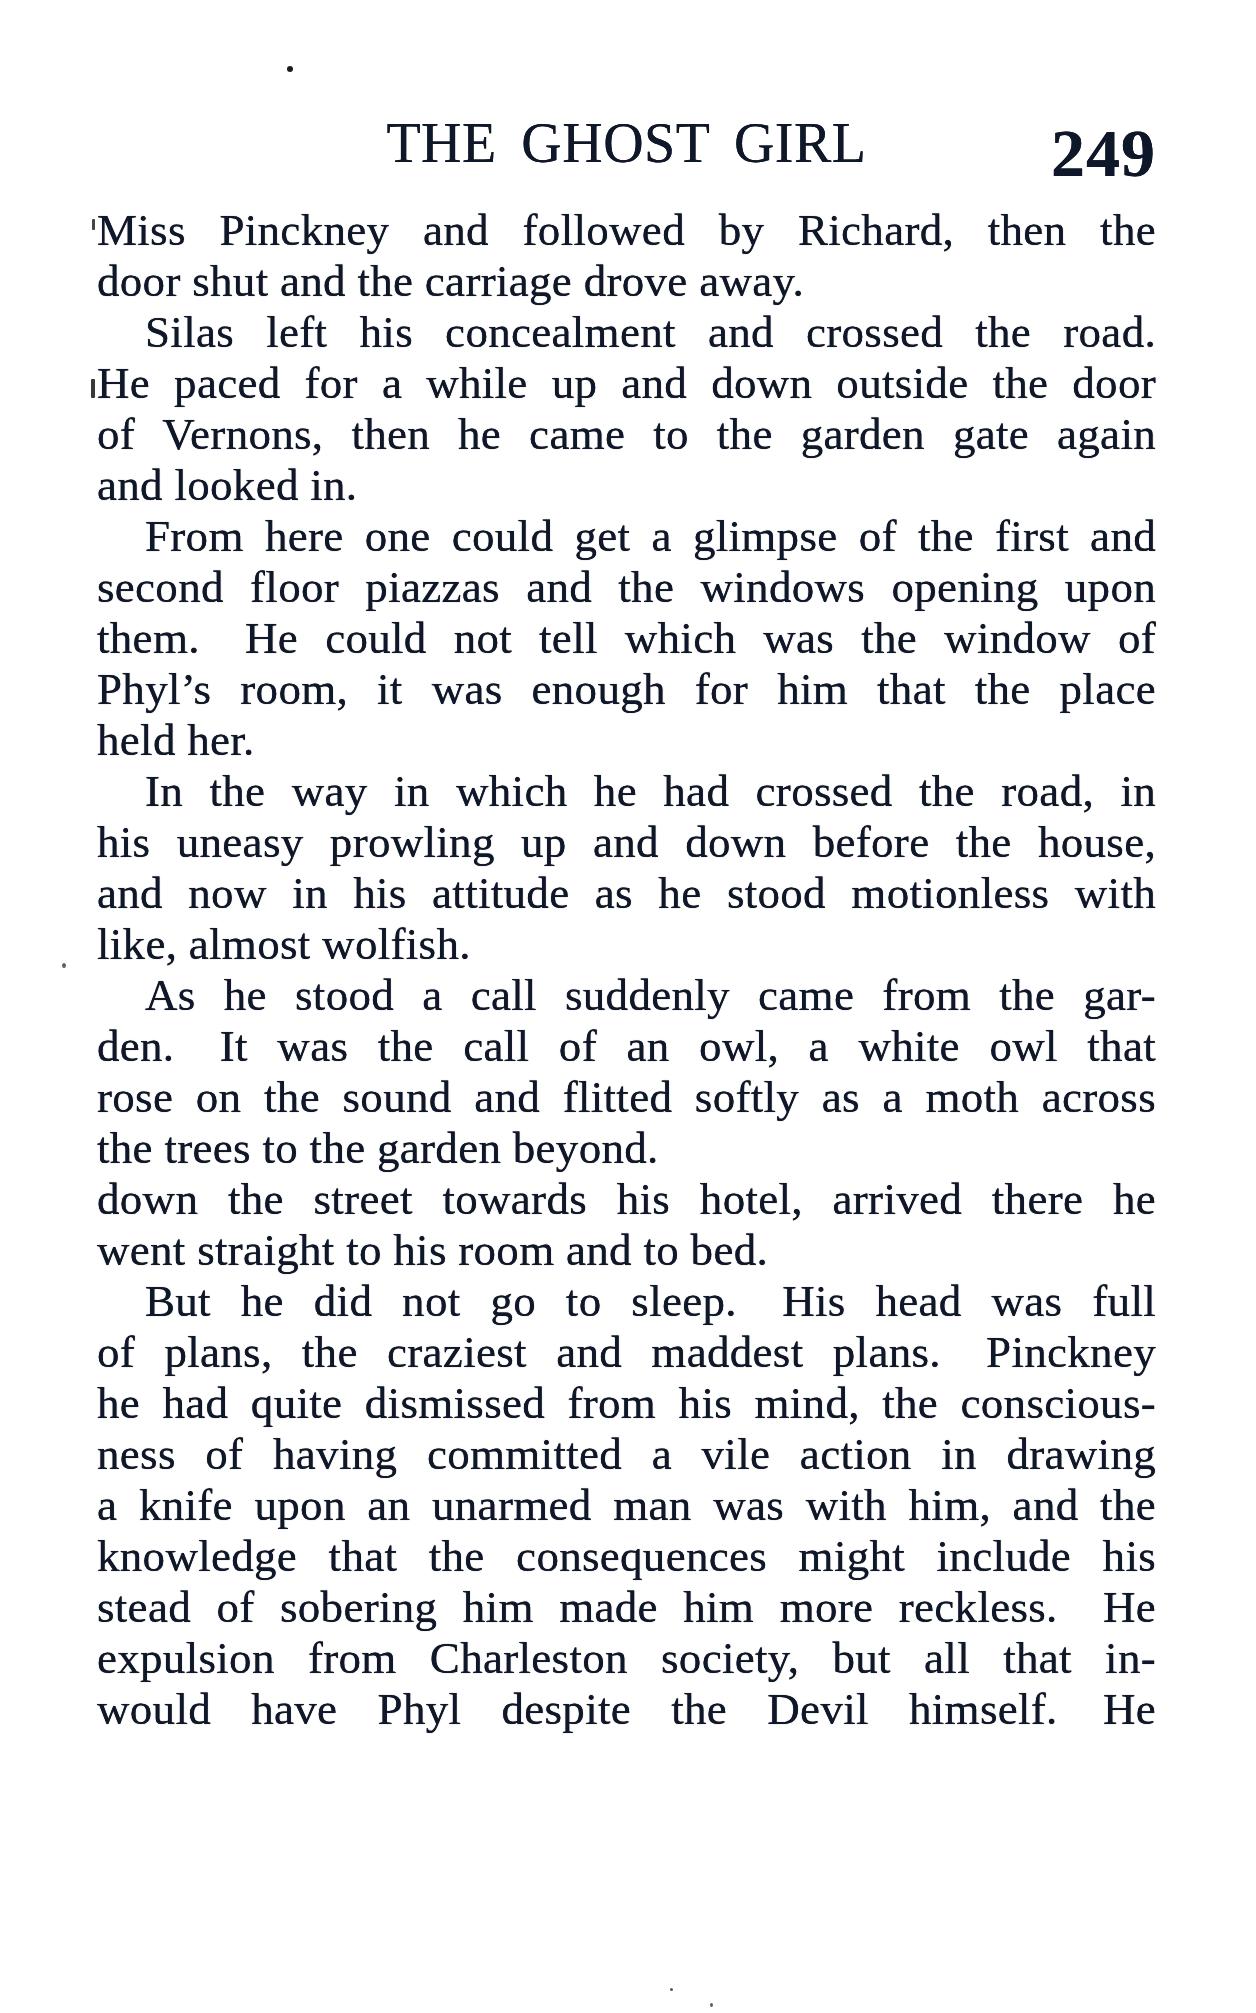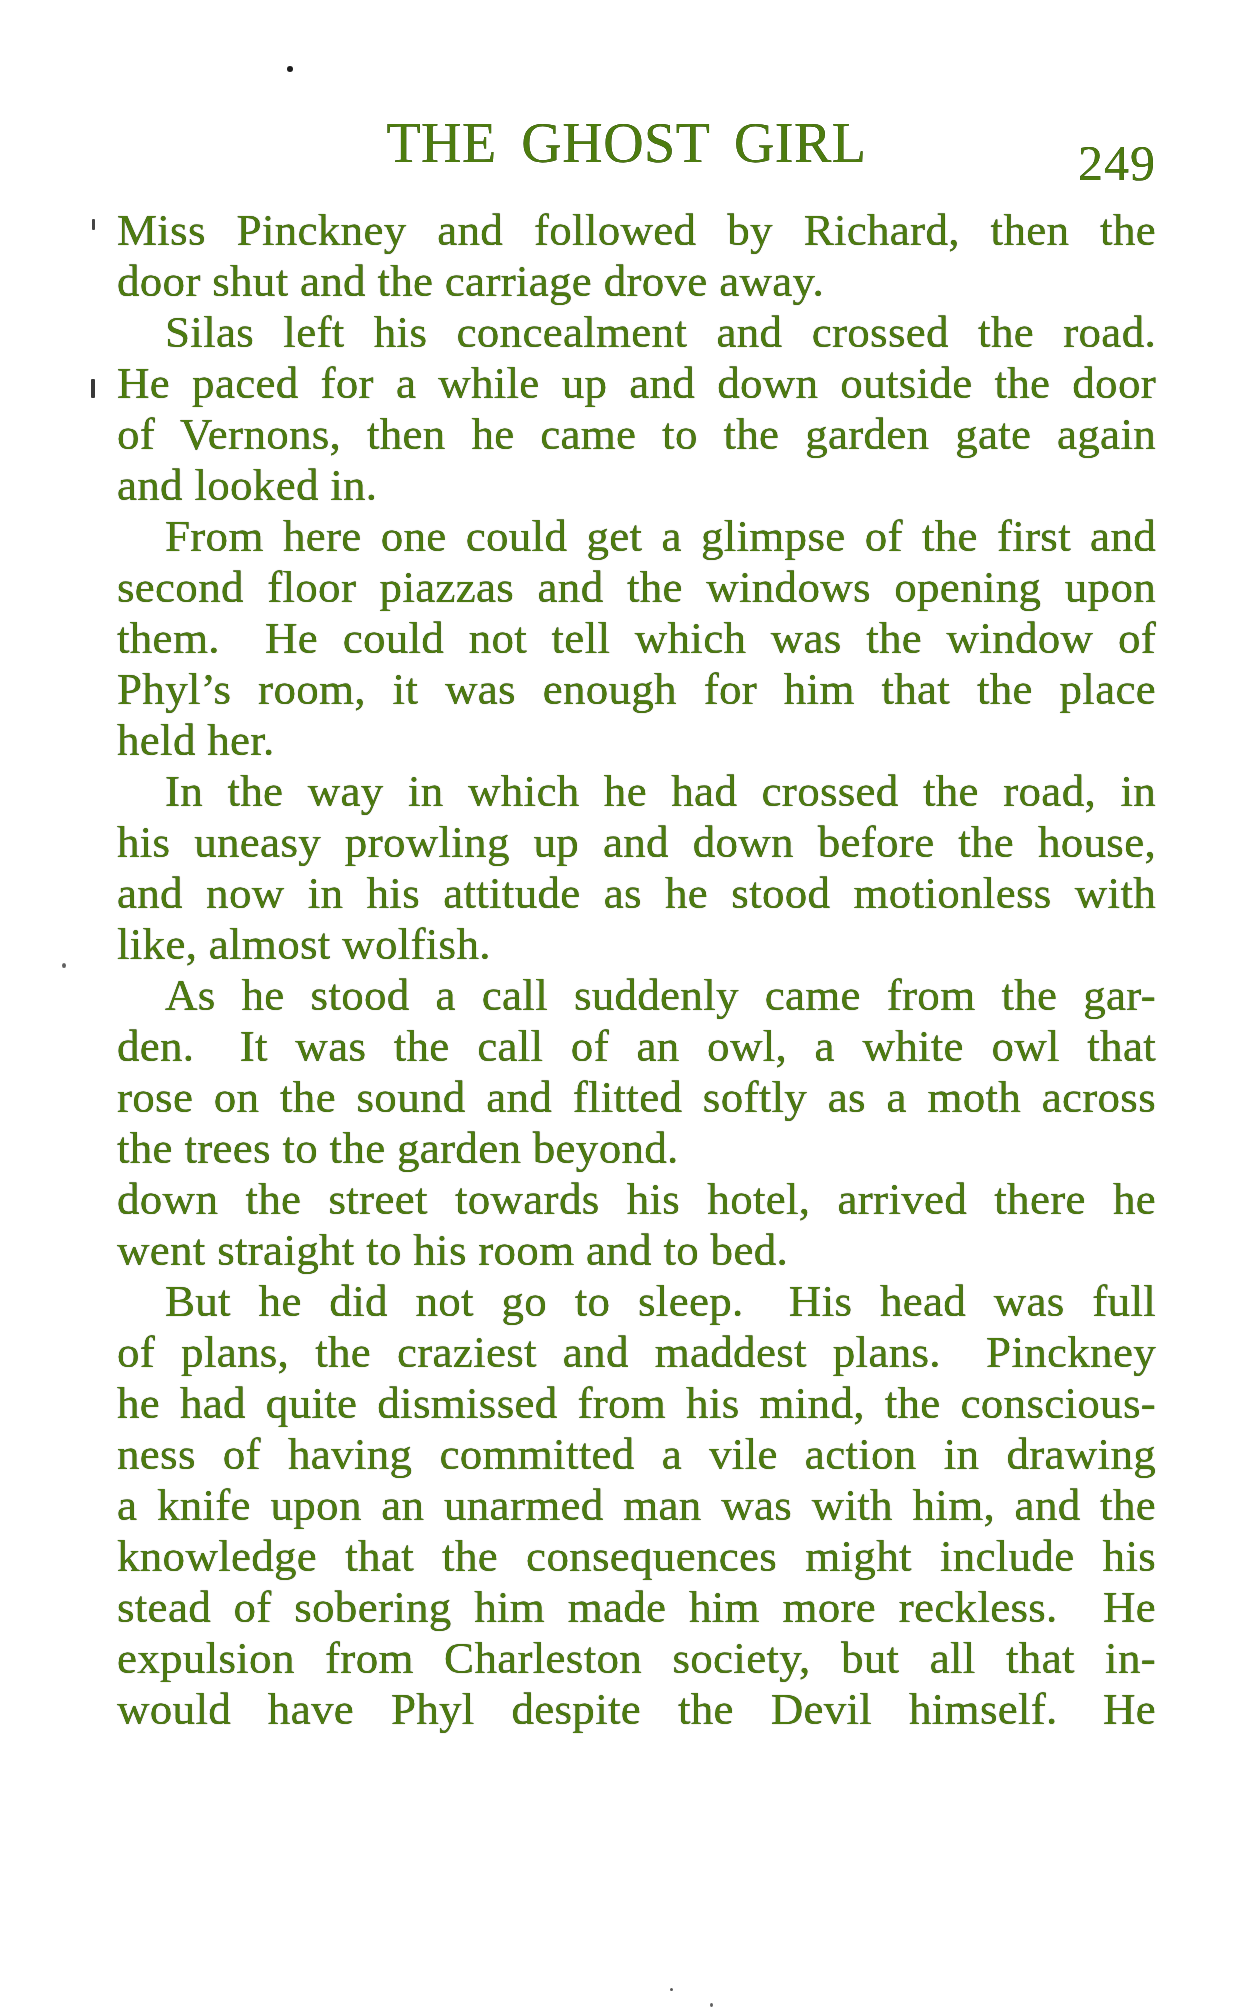--- a/index.html
+++ b/index.html
@@ -12,21 +12,21 @@
     width: 1256px;
     height: 2013px;
     position: relative;
     overflow: hidden;
     font-family: "Liberation Serif", "DejaVu Serif", serif;
   }
   .page {
     position: absolute;
     inset: 0;
     background: #ffffff;
-    color: #4d7c0f;
+    color: #0f172a;
     padding-left: 44px;
   }
   
   .page-header {
     position: absolute;
     left: 97px;
     top: 0;
     width: 1059px;
     height: 200px;
   }
@@ -39,42 +39,42 @@
     font-size: 56px;
     line-height: 56px;
     letter-spacing: 0.5px;
     word-spacing: 10px;
     white-space: nowrap;
     text-shadow: 0 0 0.6px #0a0a0a;
   }
   .page-number {
     position: absolute;
     right: 0;
-    top: 138px;
-    font-size: 50px;
+    top: 128px;
+    font-size: 68px;
     line-height: 50px;
     letter-spacing: 1px;
     text-shadow: 0 0 0.6px #0a0a0a;
+    font-weight: bold;
   }
   
   .page-body {
     position: absolute;
     left: 97px;
     top: 205px;
     width: 1059px;
     font-size: 45px;
     line-height: 51px;
     letter-spacing: 0.3px;
     text-shadow: 0 0 0.7px #0a0a0a;
   }
   .line {
     height: 51px;
     text-align: justify;
     text-align-last: justify;
-    margin-left: 20px;
   }
   .line.endpara {
     text-align-last: left;
   }
   .line.indent {
     text-indent: 48px;
   }
   
   .speck {
     position: absolute;

